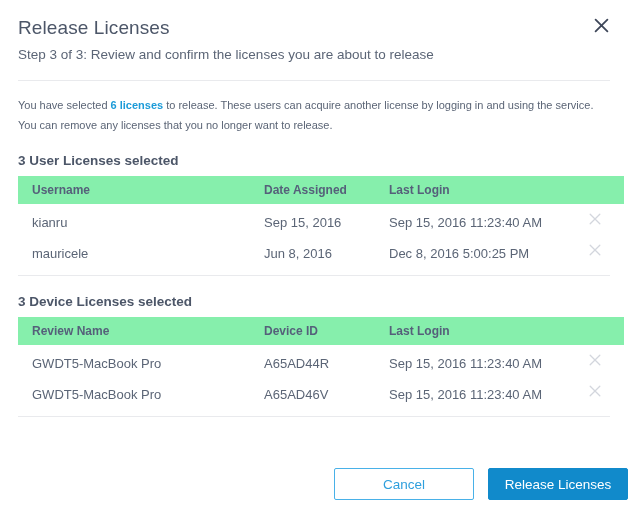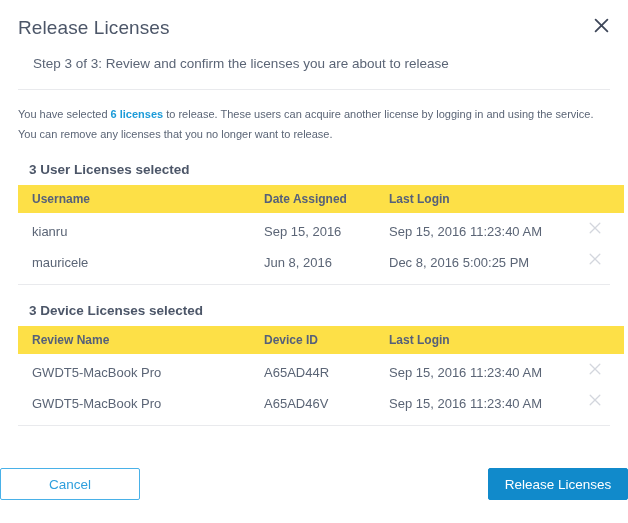--- a/index.html
+++ b/index.html
@@ -33,21 +33,21 @@
     color: #4c5668;
     letter-spacing: 0.1px;
     line-height: 24px;
     margin: 0 0 6px 0;
   }
   .subtitle {
     font-size: 13.5px;
     font-weight: 400;
     color: #5b6576;
     line-height: 18px;
-    margin: 15px;
+    margin: 0;
   }
   .close-btn {
     position: absolute;
     top: 12px;
     right: 14px;
     width: 26px;
     height: 26px;
     display: flex;
     align-items: center;
     justify-content: center;
@@ -76,30 +76,30 @@
   }
 
   
   .section {
     padding: 0 18px;
   }
   .section-title {
     font-size: 13.5px;
     font-weight: bold;
     color: #4c5668;
-    margin: 18px 0 8px 11px;
+    margin: 18px 0 8px 0;
   }
 
   table.lic-table {
     width: 592px;
     border-collapse: collapse;
     table-layout: fixed;
   }
   table.lic-table thead th {
-    background: #fde047;
+    background: #86efac;
     font-size: 12px;
     font-weight: bold;
     color: #55607a;
     text-align: left;
     padding: 7px 0 7px 0;
     height: 14px;
   }
   table.lic-table thead th.c1 { padding-left: 14px; width: 232px; }
   table.lic-table thead th.c2 { width: 125px; }
   table.lic-table thead th.c3 { width: 200px; }
@@ -136,21 +136,21 @@
 
   
   .footer {
     position: absolute;
     left: 0;
     right: 0;
     bottom: 0;
     height: 78px;
     display: flex;
     align-items: center;
-    justify-content: space-between;
+    justify-content: flex-end;
     gap: 14px;
   }
   .btn {
     font-family: "Liberation Sans", sans-serif;
     font-size: 13.5px;
     height: 32px;
     line-height: 32px;
     text-align: center;
     border-radius: 2px;
     cursor: pointer;

